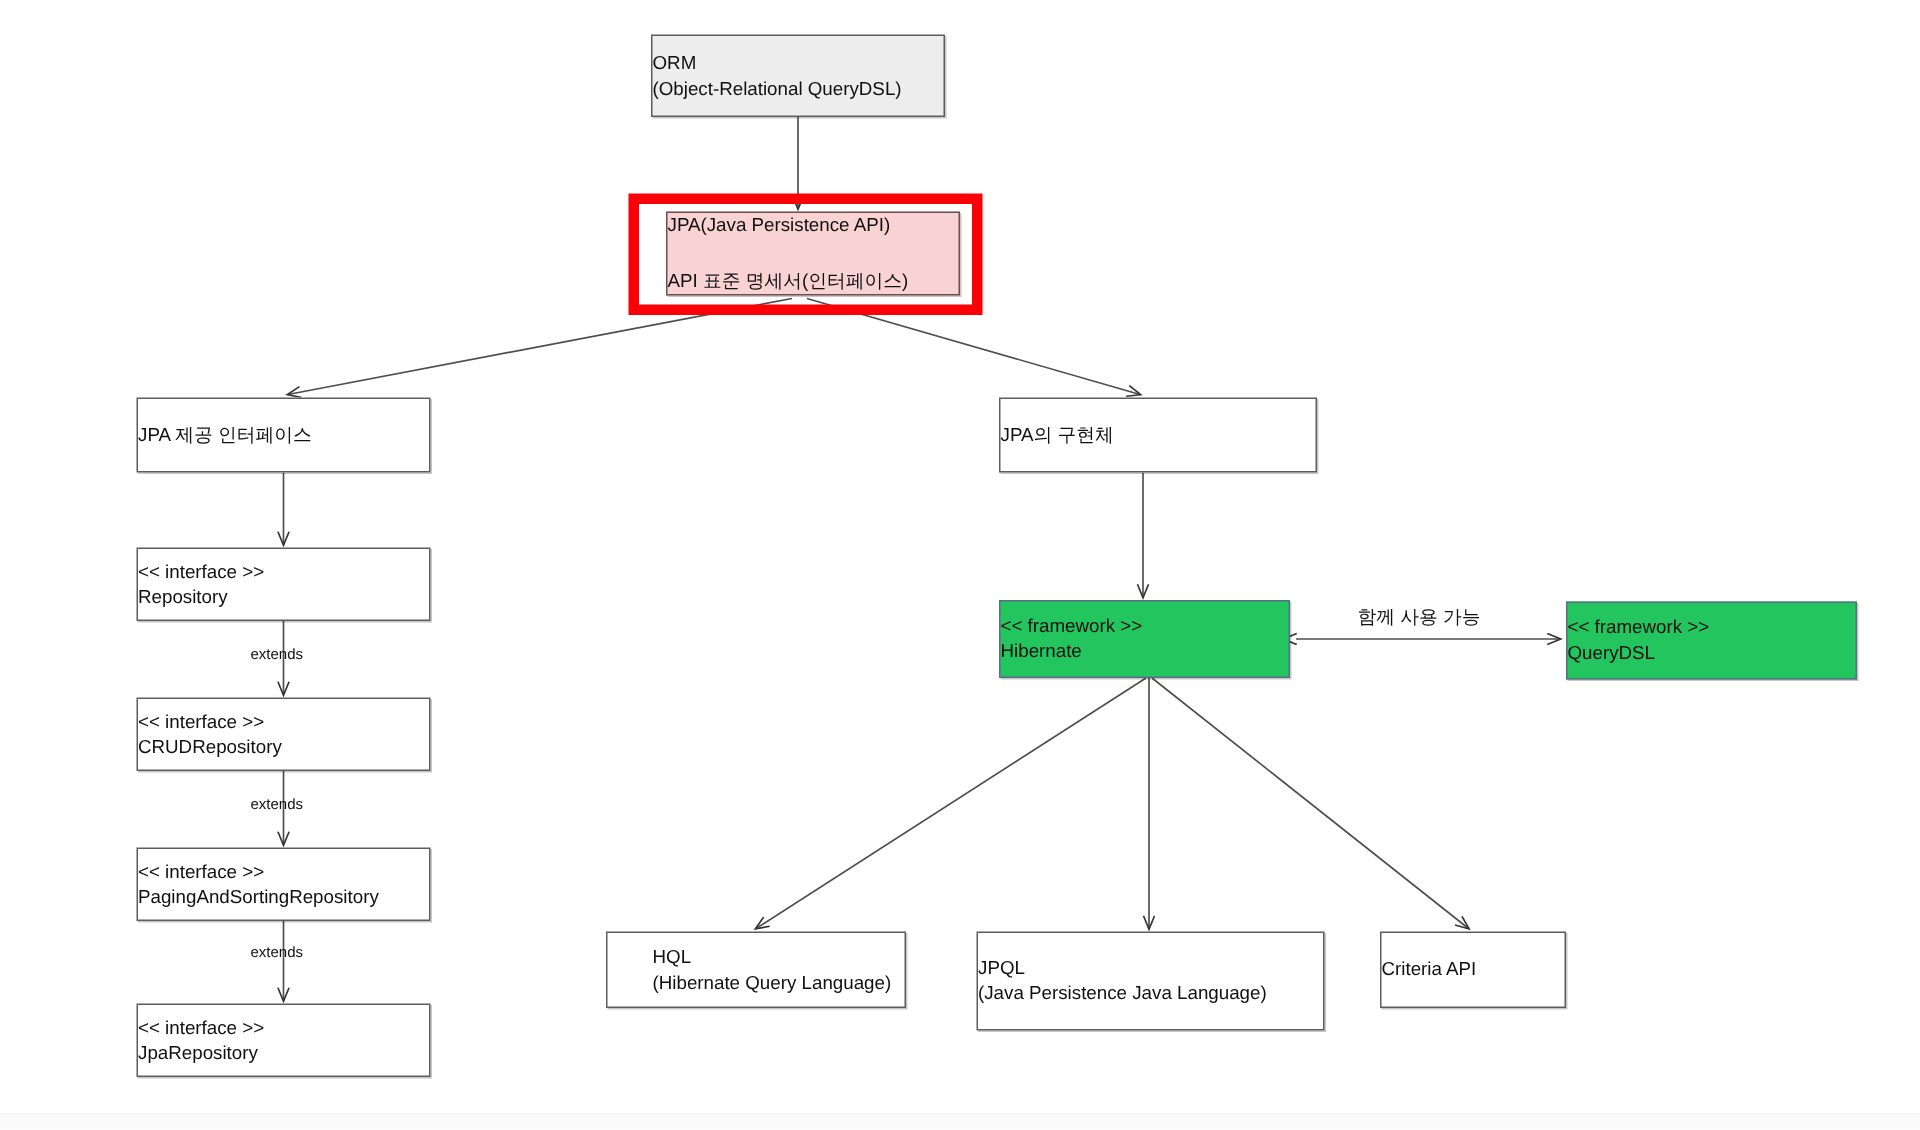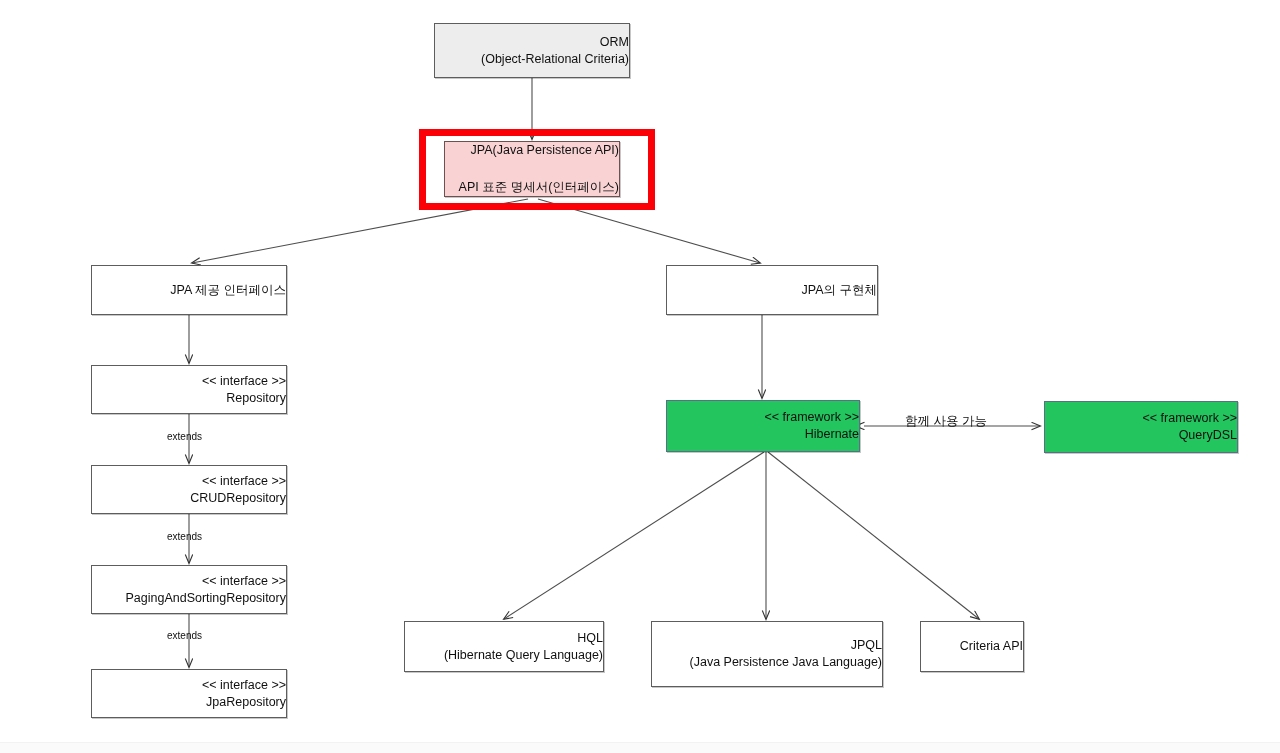--- a/index.html
+++ b/index.html
@@ -24,21 +24,21 @@
     top: 0;
     width: 1280px;
     height: 753px;
     pointer-events: none;
   }
   .node {
     position: absolute;
     box-sizing: border-box;
     display: flex;
     flex-direction: column;
-    align-items: flex-end;
+    align-items: flex-start;
     justify-content: center;
     border: 1px solid #5d5d5d;
     background: #ffffff;
     font-family: "Liberation Sans", sans-serif;
     font-size: 12.5px;
     line-height: 17px;
     color: #101010;
     text-align: center;
     box-shadow: 1px 1px 0 rgba(0,0,0,0.22);
     z-index: 2;
@@ -64,21 +64,20 @@
     font-family: "Liberation Sans", sans-serif;
     font-size: 10px;
     color: #111111;
     text-align: center;
     white-space: nowrap;
     background: transparent;
     z-index: 3;
   }
   .edge-label.ko {
     font-size: 12.5px;
-    margin-top: 10px;
   }
   .bottom-band {
     position: absolute;
     left: 0;
     top: 742px;
     width: 1280px;
     height: 11px;
     background: #fafafa;
     border-top: 1px solid #f2f2f2;
     z-index: 0;
@@ -126,23 +125,23 @@
 
       <line x1="768" y1="452" x2="979" y2="619" marker-end="url(#arrowEnd)"></line>
     </g>
   </svg>
 
   <div class="highlight-box" style="left: 419px; top: 129px; width: 236px; height: 81px;"></div>
 
   <div id="nodes">
       <div class="node gray" style="left: 434px; top: 23px; width: 196px; height: 55px;">
         <span class="ln">ORM</span>
-        <span class="ln">(Object-Relational Criteria)</span>
+        <span class="ln">(Object-Relational QueryDSL)</span>
       </div>
-      <div class="node pink" style="left: 444px; top: 141px; width: 176px; height: 56px; gap: 20px;">
+      <div class="node pink" style="left: 444px; top: 141px; width: 196px; height: 56px; gap: 20px;">
         <span class="ln">JPA(Java Persistence API)</span>
         <span class="ln">API 표준 명세서(인터페이스)</span>
       </div>
       <div class="node" style="left: 91px; top: 265px; width: 196px; height: 50px;">
         <span class="ln">JPA 제공 인터페이스</span>
       </div>
       <div class="node" style="left: 91px; top: 365px; width: 196px; height: 49px;">
         <span class="ln">&lt;&lt; interface &gt;&gt;</span>
         <span class="ln">Repository</span>
       </div>
@@ -170,21 +169,21 @@
         <span class="ln">QueryDSL</span>
       </div>
       <div class="node" style="left: 404px; top: 621px; width: 200px; height: 51px; padding-left: 30px;">
         <span class="ln">HQL</span>
         <span class="ln">(Hibernate Query Language)</span>
       </div>
       <div class="node" style="left: 651px; top: 621px; width: 232px; height: 66px;">
         <span class="ln">JPQL</span>
         <span class="ln">(Java Persistence Java Language)</span>
       </div>
-      <div class="node" style="left: 920px; top: 621px; width: 104px; height: 51px;">
+      <div class="node" style="left: 920px; top: 621px; width: 124px; height: 51px;">
         <span class="ln">Criteria API</span>
       </div>
     </div>
   <div id="labels">
       <div class="edge-label" style="left: 167px; top: 431px;">extends</div>
       <div class="edge-label" style="left: 167px; top: 531px;">extends</div>
       <div class="edge-label" style="left: 167px; top: 630px;">extends</div>
       <div class="edge-label ko" style="left: 905px; top: 403px;">함께 사용 가능</div>
     </div>
 

